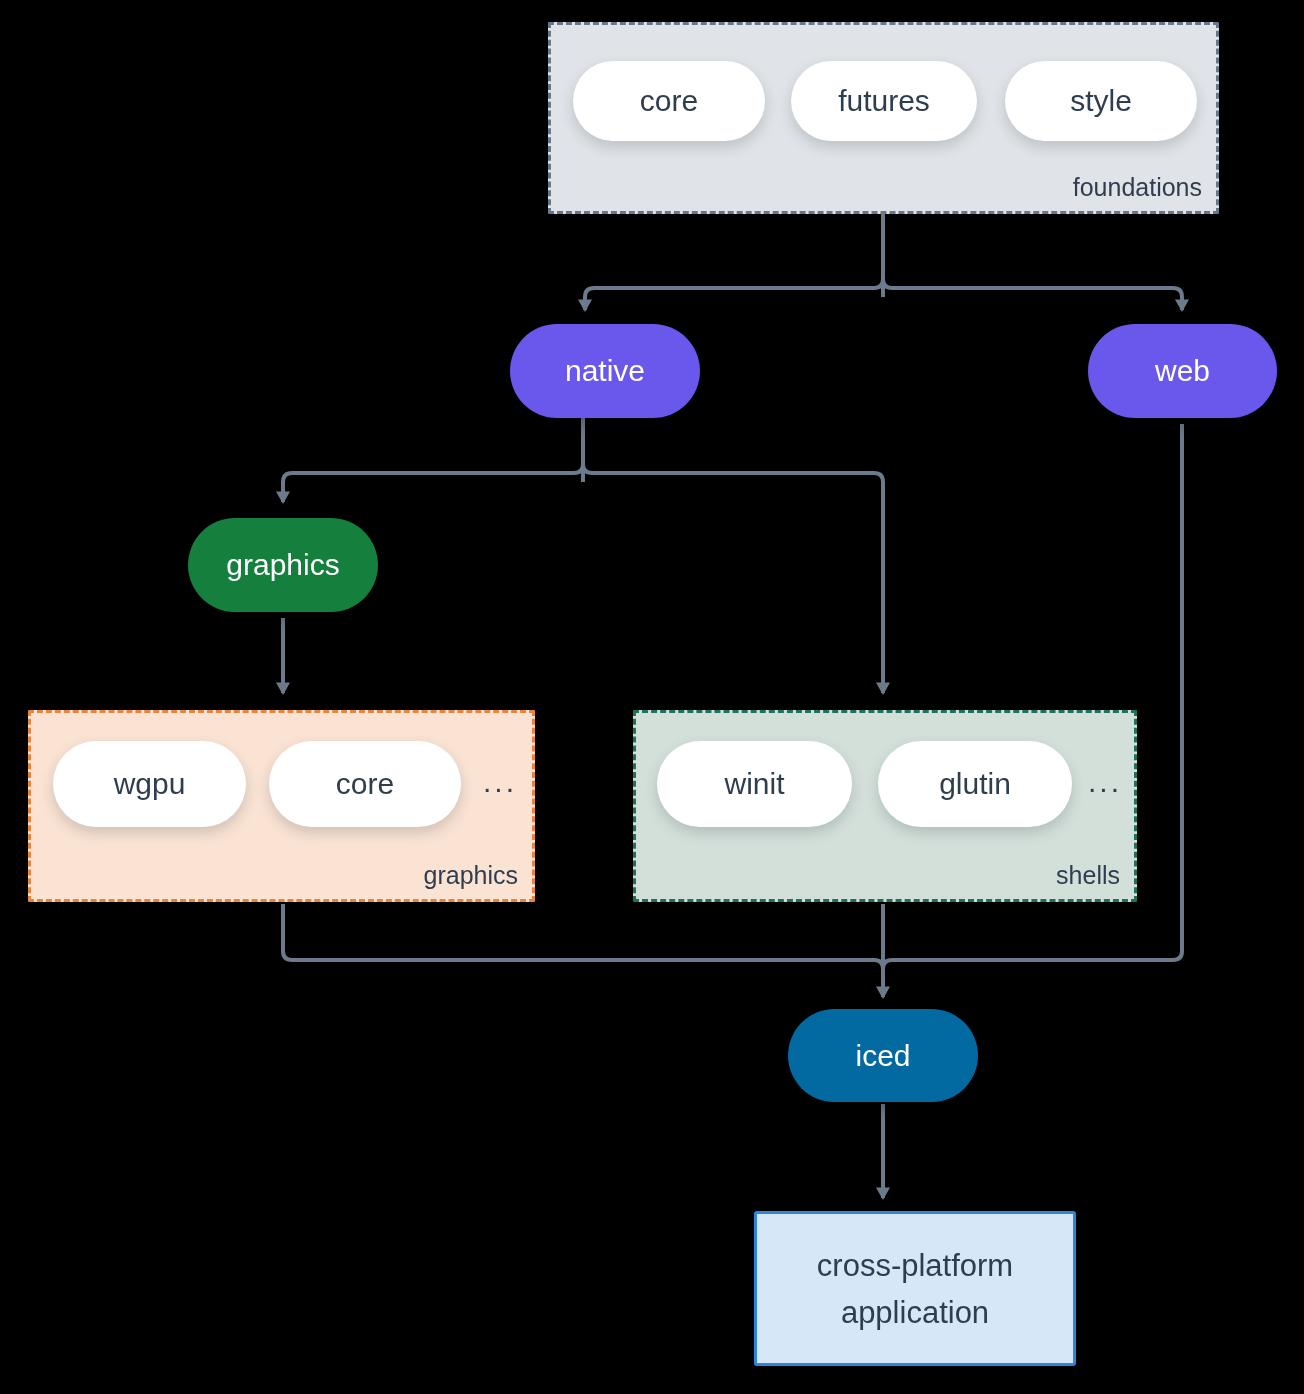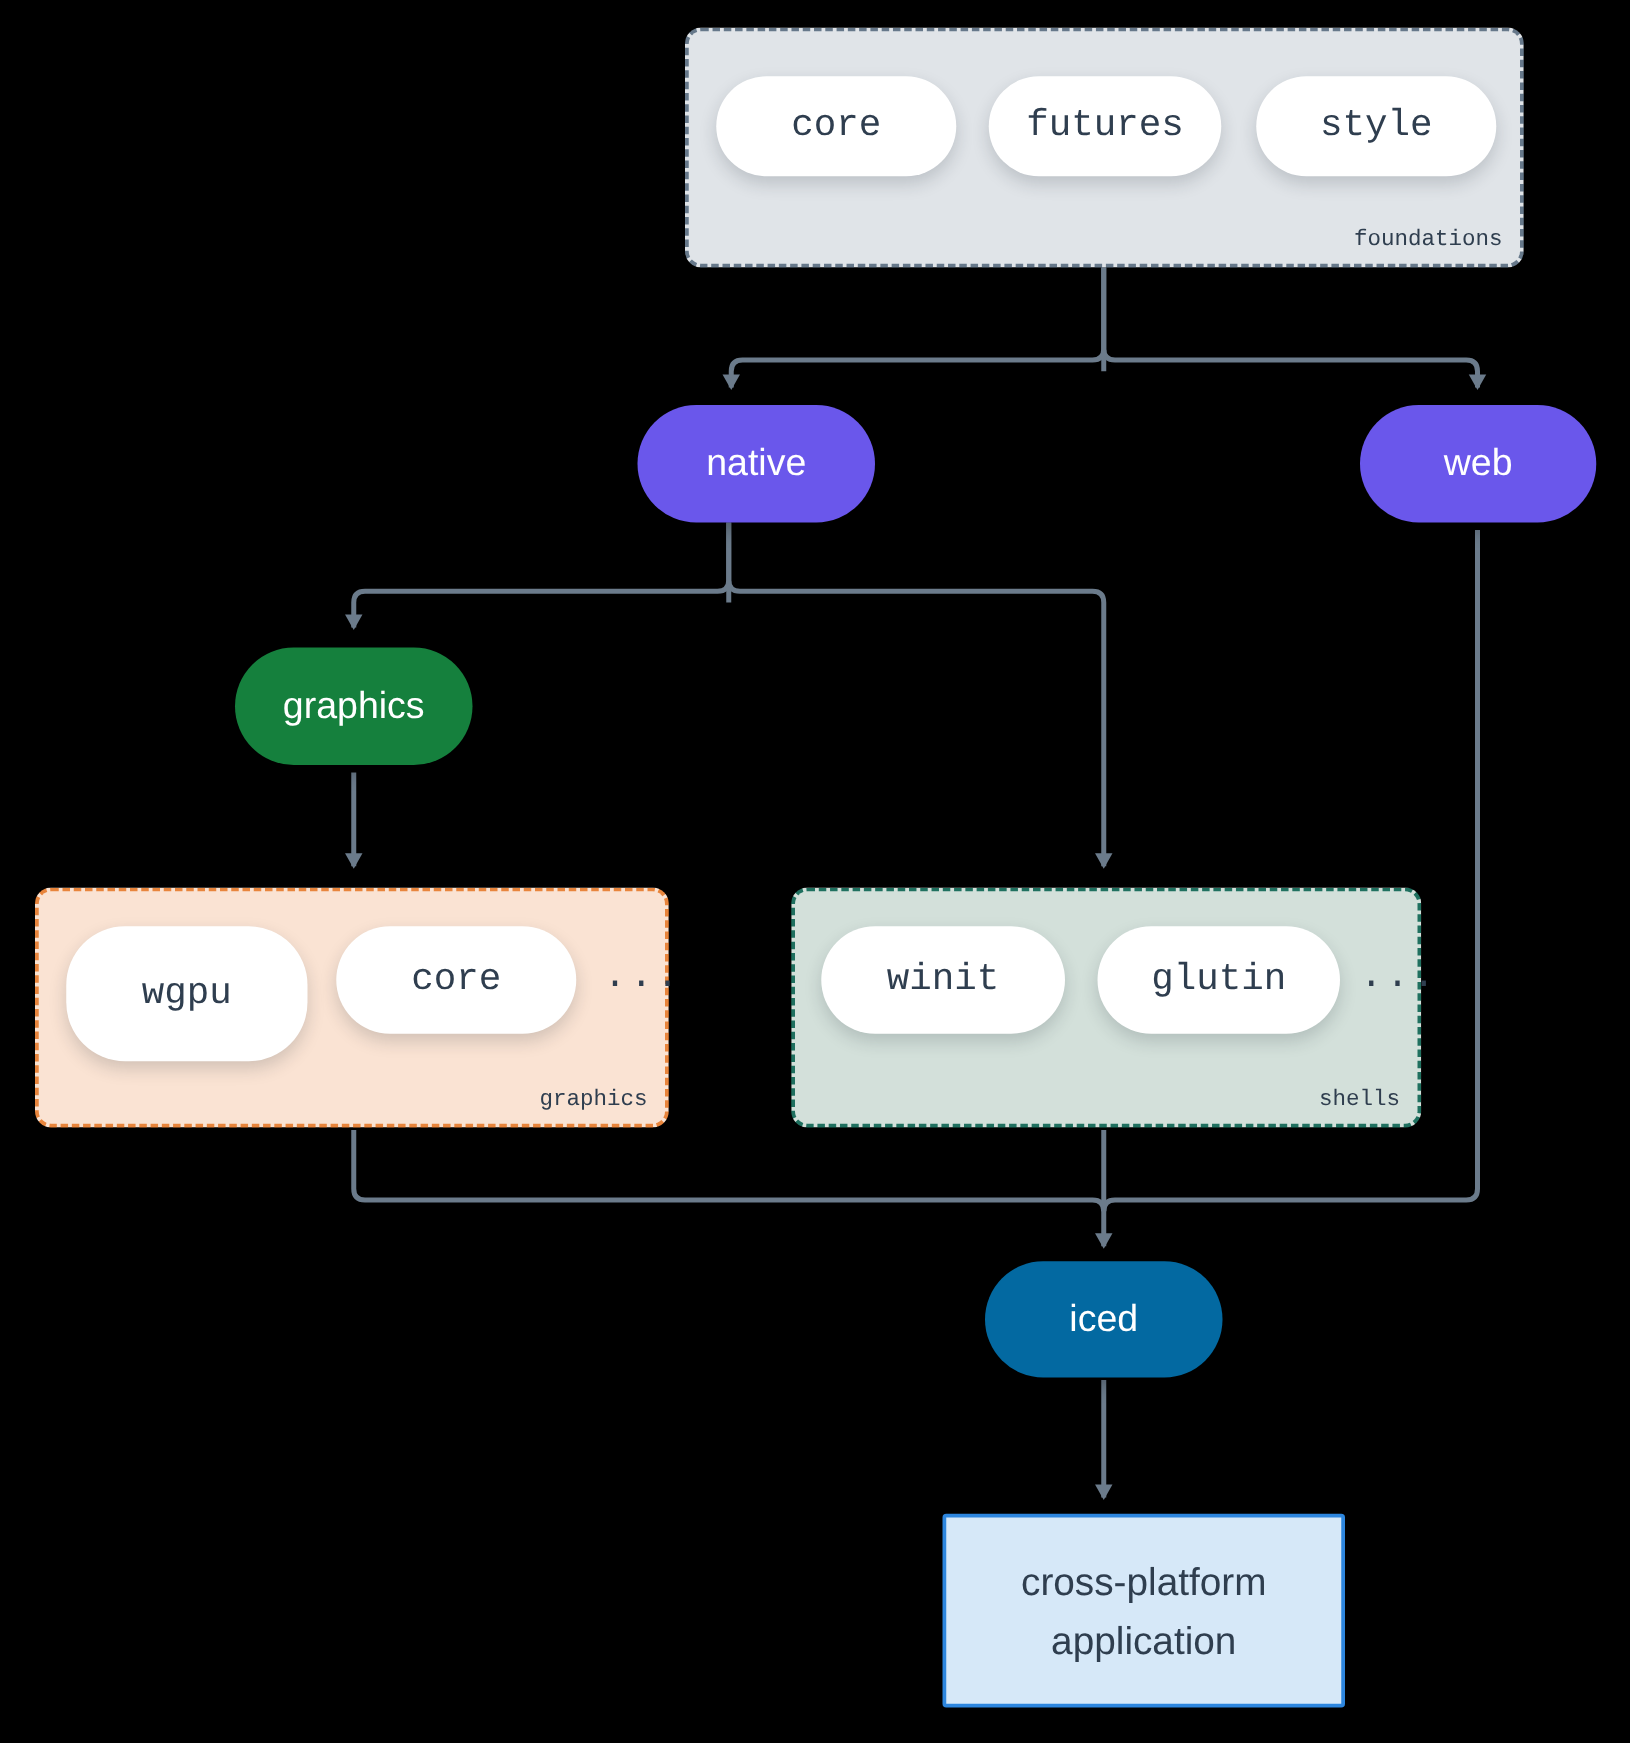--- a/index.html
+++ b/index.html
@@ -21,28 +21,27 @@
   svg.arrows path.conn{
     fill:none;
     stroke: var(--arrow, #6b7b8b);
     stroke-width:4;
   }
   svg.arrows .ah-fill{ fill: var(--arrow, #6b7b8b); }
 
   .group{
     position:absolute;
     border:3px dashed #888;
-    border-radius:13px;
+    border-radius:1px;
     box-sizing:border-box;
-    font-family:Liberation Mono, monospace;
   }
   .group-label{
     position:absolute;
     right:14px; bottom:9px;
-    font-size:18px;
+    font-size:25px;
     color: var(--text-dark, #33424f);
   }
   .pill{
     position:absolute;
     border-radius:47px;
     display:flex;
     align-items:center;
     justify-content:center;
     font-size:30px;
     box-sizing:border-box;
@@ -83,21 +82,21 @@
   .foundations{ left:548px; top:22px;  width:671px; height:192px; }
   .renderers  { left:28px;  top:710px; width:507px; height:192px; }
   .shells     { left:633px; top:710px; width:504px; height:192px; }
 
   
   .p-core    { left:22px;  top:36px; width:192px; height:80px; }
   .p-futures { left:240px; top:36px; width:186px; height:80px; }
   .p-style   { left:454px; top:36px; width:192px; height:80px; }
 
   
-  .p-wgpu   { left:22px;  top:28px; width:193px; height:108px; }
+  .p-wgpu   { left:22px;  top:28px; width:193px; height:86px; }
   .p-glow   { left:238px; top:28px; width:192px; height:86px; }
   .p-winit  { left:21px;  top:28px; width:195px; height:86px; }
   .p-glutin { left:242px; top:28px; width:194px; height:86px; }
   .ell-pos  { left:452px; top:52px; width:46px; }
 
   
   .p-native   { left:510px;  top:324px;  width:190px; height:94px; }
   .p-web      { left:1088px; top:324px;  width:189px; height:94px; }
   .p-graphics { left:188px;  top:518px;  width:190px; height:94px; }
   .p-iced     { left:788px;  top:1009px; width:190px; height:93px; }

